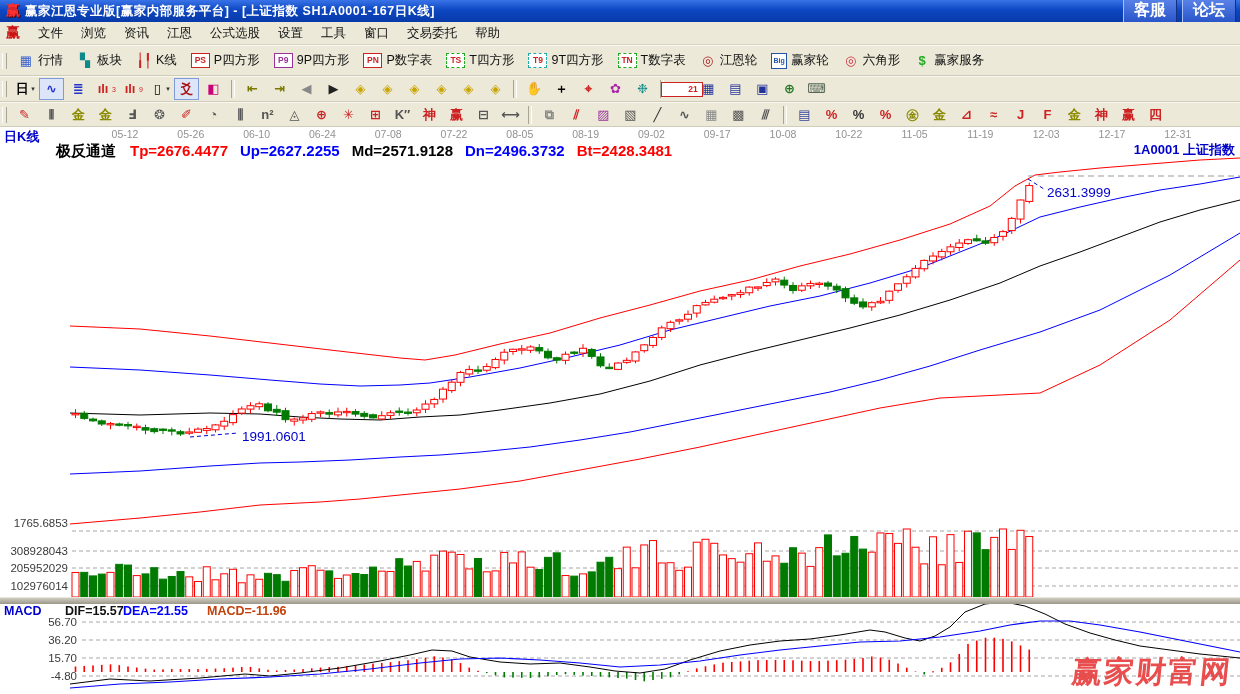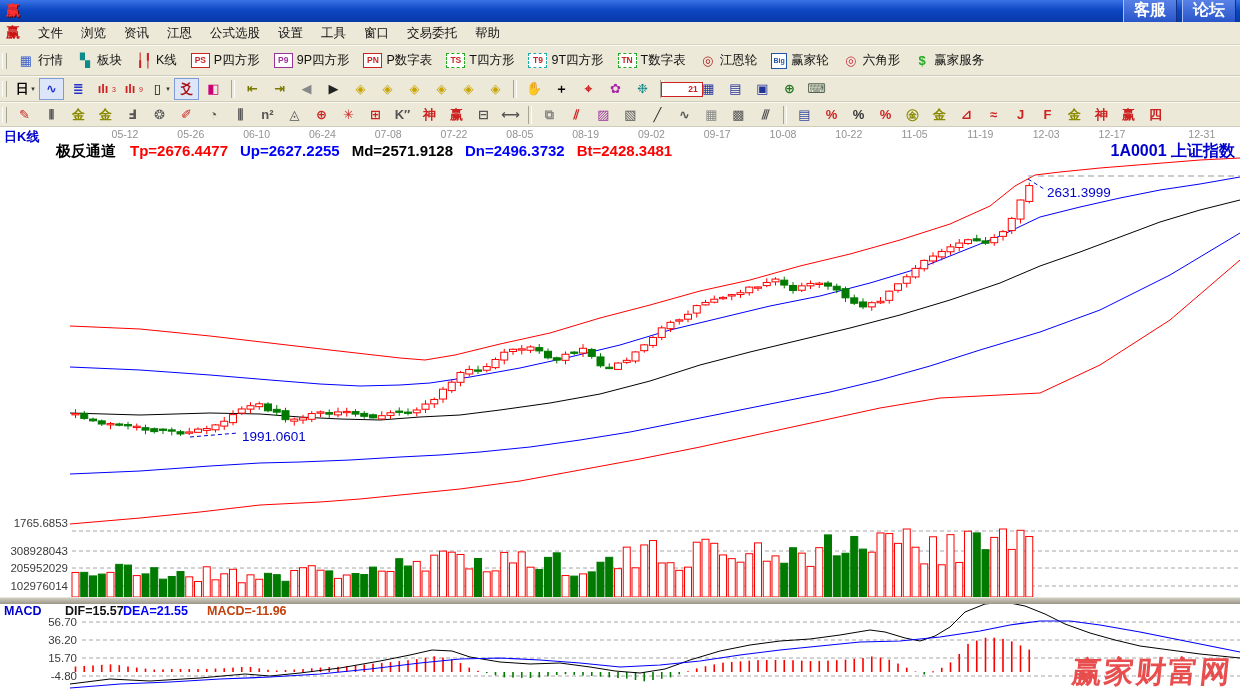--- a/index.html
+++ b/index.html
@@ -42,39 +42,40 @@
   .ticon.roundic{font-size:7px;min-width:14px;height:14px;line-height:14px;background:#fff;}
   .tsub{font-size:7px;vertical-align:sub;margin-left:1px;}
   .tcaret{font-size:7px;color:#333;margin-left:1px;}
   .tlabel{white-space:nowrap;}
   
   .datestrip{position:absolute;top:127px;left:0;right:0;height:14px;background:#fff;}
   .dlab{position:absolute;top:1px;transform:translateX(-50%);font-size:10.5px;color:#929292;}
   .kline-label{position:absolute;top:128px;left:4px;color:#0000cc;font-weight:700;font-size:13px;z-index:5;}
   .ind-header{position:absolute;top:142px;left:56px;font-size:15px;font-weight:700;
     display:flex;gap:14px;z-index:5;white-space:nowrap;}
-  .sym-label{position:absolute;top:141px;right:5px;color:#0000cc;font-weight:700;font-size:16px;z-index:5;}
+  .sym-label{position:absolute;top:141px;right:5px;color:#0000cc;font-weight:700;font-size:13px;z-index:5;}
   #chart-svg{position:absolute;top:141px;left:0;}
   #chart-svg text{font-family:"Liberation Sans","DejaVu Sans",sans-serif;}
   .divider{position:absolute;top:597px;left:0;right:0;height:7px;
     background:linear-gradient(180deg,#cfccc0,#9b988a);border-top:1px solid #e8e6da;box-sizing:border-box;z-index:4;cursor:row-resize;}
   .macd-header{position:absolute;top:604px;left:0;right:0;height:16px;font-size:12.5px;font-weight:700;z-index:5;}
   .macd-header span{position:absolute;top:0;white-space:nowrap;}
   .mh-name{left:4px;color:#0000cc;}
   .mh-dif{left:65px;color:#111;}
   .mh-dea{left:123px;color:#0000ff;}
   .mh-macd{left:183px;color:#c2410c;margin-left:24px;}
   .watermark{position:absolute;right:8px;bottom:1px;font-size:30px;font-weight:700;color:#e84545;
     transform:skewX(-6deg);letter-spacing:2px;z-index:6;opacity:.95;white-space:nowrap;}
 </style>
 </head>
 <body>
 
 <div class="titlebar">
   <span class="tlogo">赢</span>
+  <span class="ttext">赢家江恩专业版[赢家内部服务平台] - [上证指数  SH1A0001-167日K线]</span>
   <div class="tbtns">
     <button class="winbtn">客服</button>
     <button class="winbtn">论坛</button>
   </div>
 </div>
 
 <div class="menubar">
   <span class="mlogo">赢</span>
   <span id="menu-items" style="display:flex;">
       <span class="menu-item">文件</span>
@@ -384,21 +385,21 @@
     <span class="dlab" style="left: 519.8px;">08-05</span>
     <span class="dlab" style="left: 585.6px;">08-19</span>
     <span class="dlab" style="left: 651.4px;">09-02</span>
     <span class="dlab" style="left: 717.2px;">09-17</span>
     <span class="dlab" style="left: 783px;">10-08</span>
     <span class="dlab" style="left: 848.8px;">10-22</span>
     <span class="dlab" style="left: 914.6px;">11-05</span>
     <span class="dlab" style="left: 980.4px;">11-19</span>
     <span class="dlab" style="left: 1046.2px;">12-03</span>
     <span class="dlab" style="left: 1112px;">12-17</span>
-    <span class="dlab" style="left: 1177.8px; margin-left: 24px;">12-31</span>
+    <span class="dlab" style="left: 1177.8px;">12-31</span>
   </div>
 <span class="kline-label">日K线</span>
 
 <div class="ind-header">
   <span>极反通道</span>
   <span id="ind-values" style="display:flex;gap:12px;">
       <span style="color: rgb(255, 0, 0);">Tp=2676.4477</span>
       <span style="color: rgb(0, 0, 255);">Up=2627.2255</span>
       <span style="color: rgb(0, 0, 0);">Md=2571.9128</span>
       <span style="color: rgb(0, 0, 255);">Dn=2496.3732</span>

